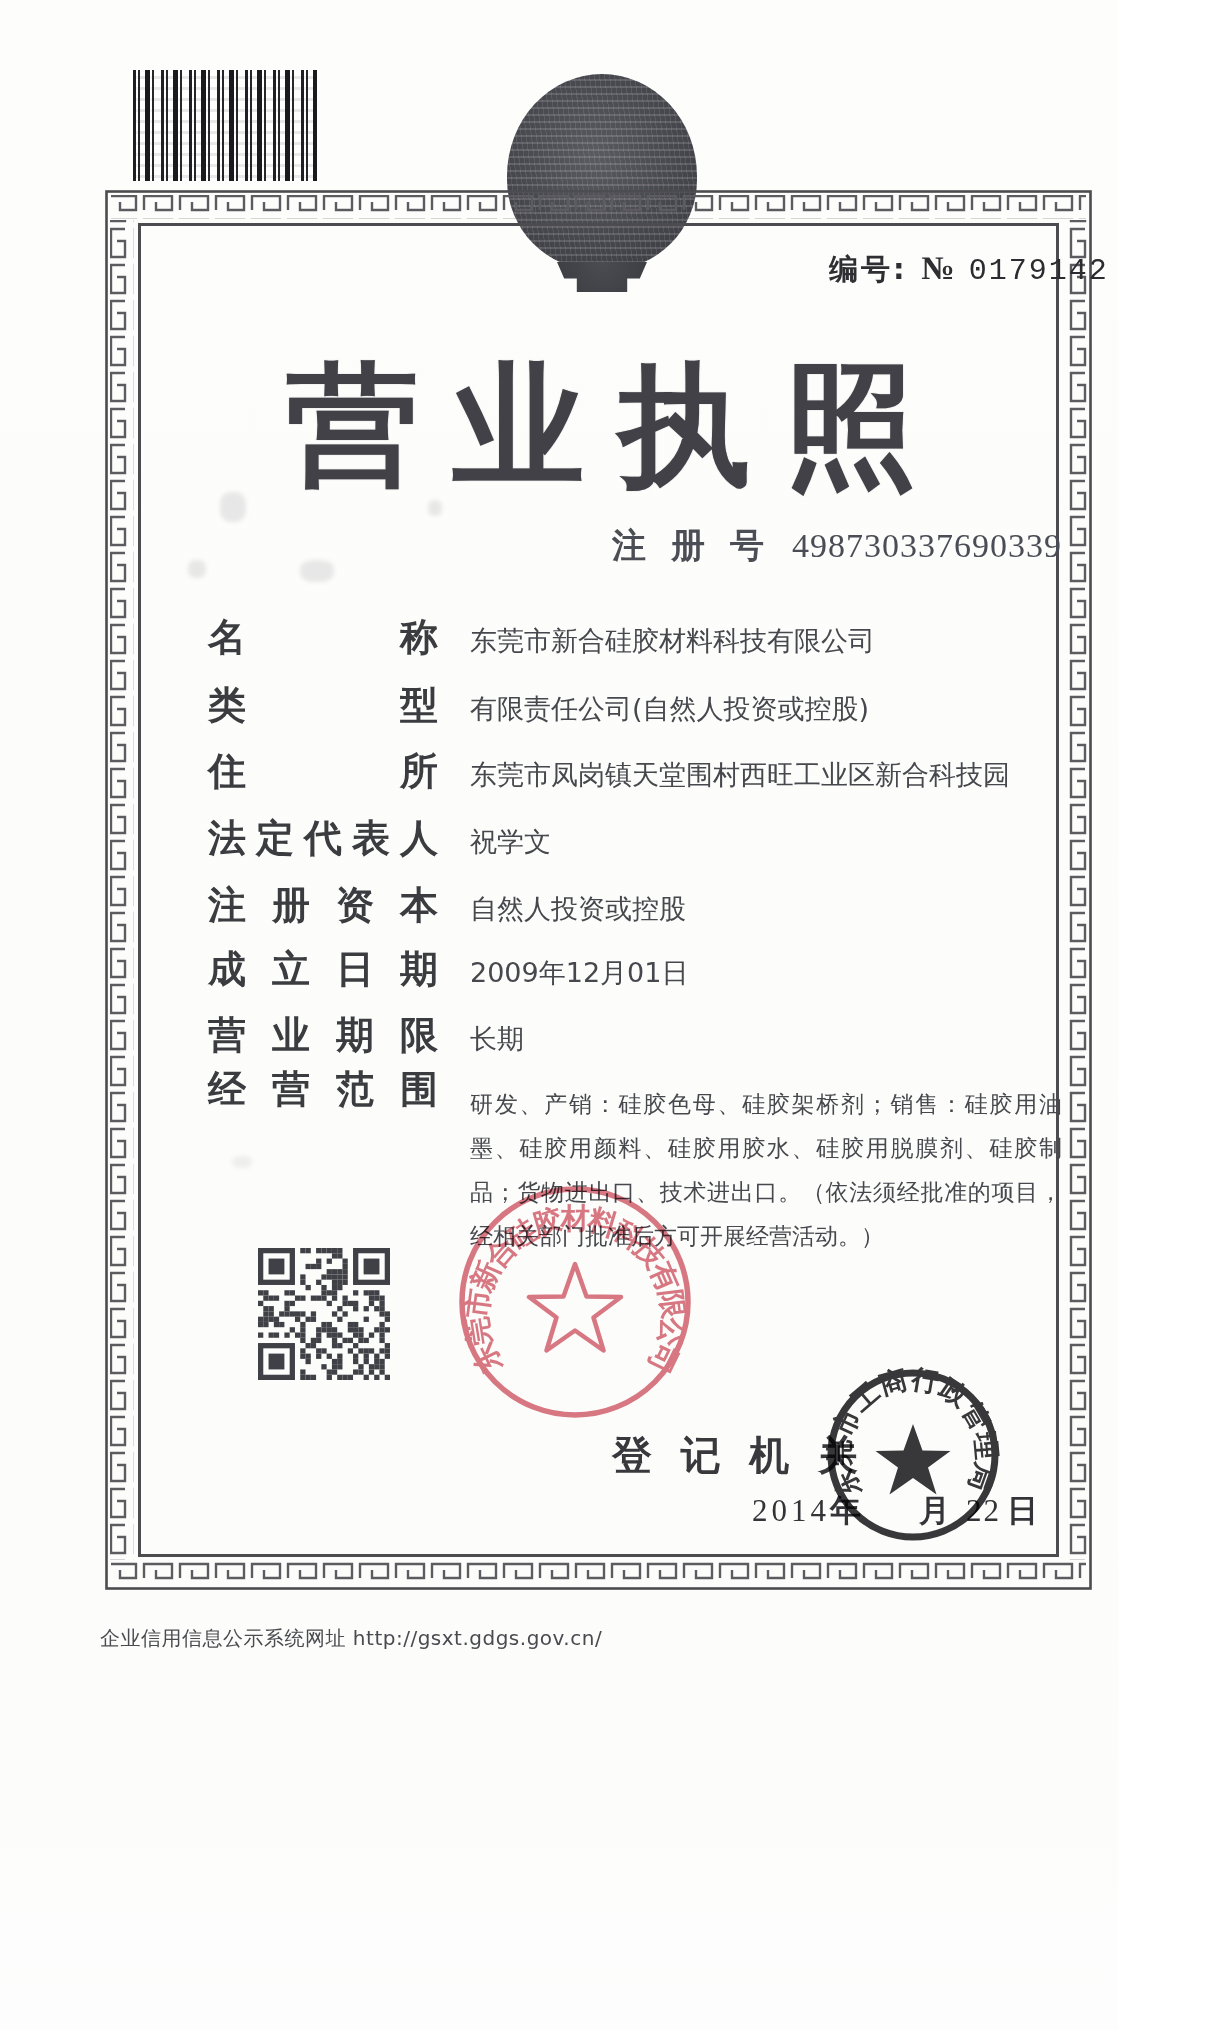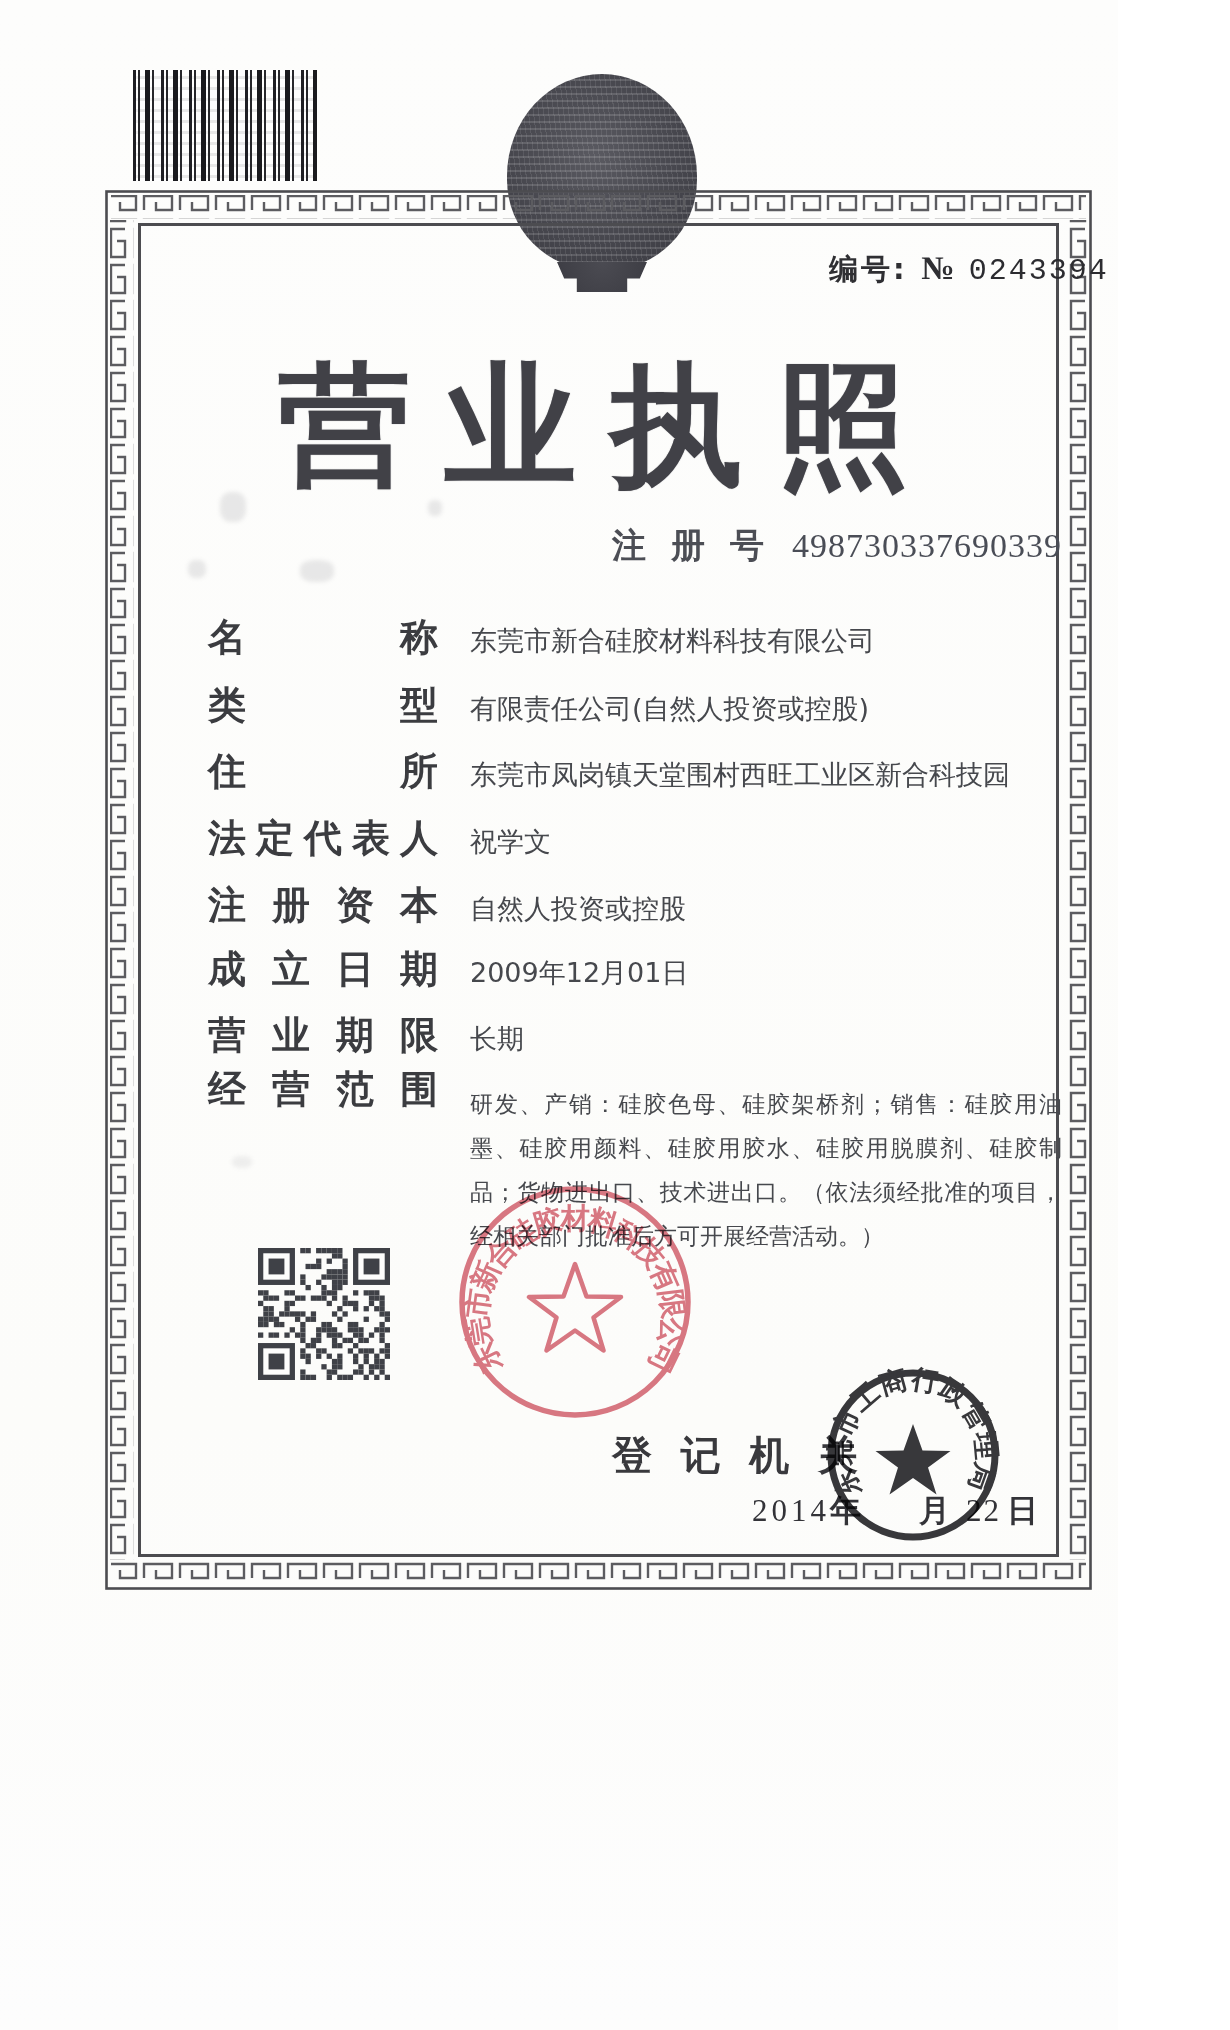--- a/index.html
+++ b/index.html
@@ -45,21 +45,21 @@
     position:absolute; left:829px; top:250px; display:flex; align-items:baseline; gap:14px;
     color:#2f2f33;
   }
   .serial .lbl{font-size:29px; letter-spacing:3px; font-weight:600;}
   .serial .no{font-family:"Liberation Serif","DejaVu Serif",serif; font-weight:700; font-size:33px;}
   .serial .digits{font-family:"Liberation Mono","DejaVu Sans Mono",monospace; font-size:30px; letter-spacing:2px; color:#2c2c30;}
   
   .title{
     position:absolute; left:105px; top:348px; width:987px;
     text-align:center; font-size:132px; line-height:1.18; font-weight:900;
-    letter-spacing:34px; padding-left:12px; color:#414147;
+    letter-spacing:34px; padding-left:20px; color:#414147;
     text-shadow:0 0 1px rgba(120,120,125,.8), 1px 1px 0 rgba(255,255,255,.25);
   }
   
   .regline{position:absolute; left:612px; top:523px; display:flex; align-items:baseline;}
   .reg-label{display:flex; justify-content:space-between; width:152px; font-size:34px; font-weight:600; color:#4c4e55;}
   .reg-number{
     margin-left:28px; font-family:"Liberation Serif","DejaVu Serif",serif;
     font-size:34px; letter-spacing:1px; color:#4a4d56;
   }
   
@@ -140,21 +140,21 @@
 
   <div class="smudge s1"></div>
   <div class="smudge s2"></div>
   <div class="smudge s3"></div>
   <div class="smudge s4"></div>
   <div class="smudge s5"></div>
 
   <div class="serial">
     <span class="lbl">编号:</span>
     <span class="no">№</span>
-    <span class="digits">0243394</span>
+    <span class="digits">0179142</span>
   </div>
 
   <div class="title"><span>营</span><span>业</span><span>执</span><span>照</span></div>
 
   <div class="regline">
     <span class="reg-label">
         <span>注</span>
         <span>册</span>
         <span>号</span>
       </span>
@@ -466,14 +466,15 @@
 
   <svg class="seal black" width="178" height="178" viewBox="0 0 178 178">
     <circle cx="89" cy="89" r="82" fill="none" stroke="#222226" stroke-width="7"></circle>
     <path id="stampArc" d="M 38.2 125.6 A 64 64 0 1 1 139.8 125.6" fill="none"></path>
     <text font-size="27" font-weight="700" fill="#222226" font-family="'DejaVu Sans','Liberation Sans',sans-serif">
       <textPath href="#stampArc" startOffset="0" textLength="278">东莞市工商行政管理局</textPath>
     </text>
     <path d="M89 58 L98.5 84.5 L126.5 85 L104 101.5 L112.5 128.5 L89 112 L65.5 128.5 L74 101.5 L51.5 85 L79.5 84.5 Z" fill="#222226"></path>
   </svg>
 
+  <div class="footer-left">企业信用信息公示系统网址 http://gsxt.gdgs.gov.cn/</div>
 
 </div>
 
 </body></html>

